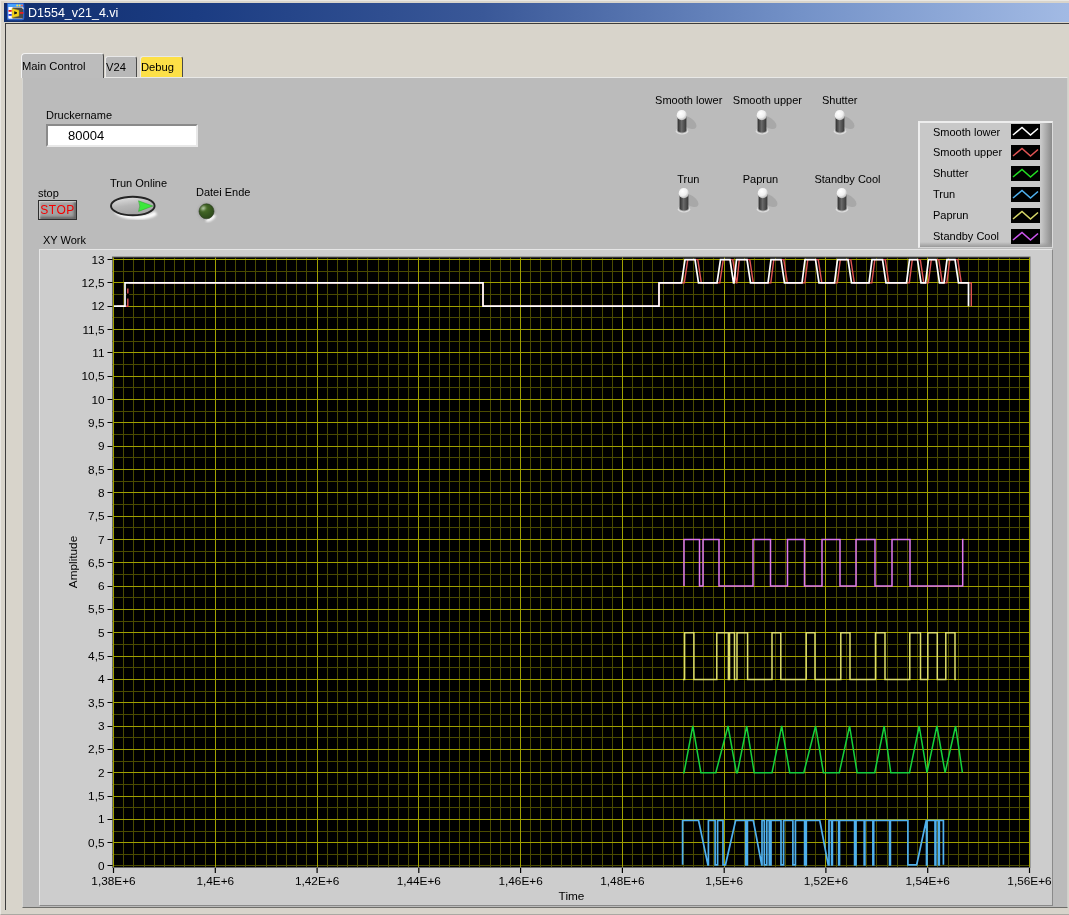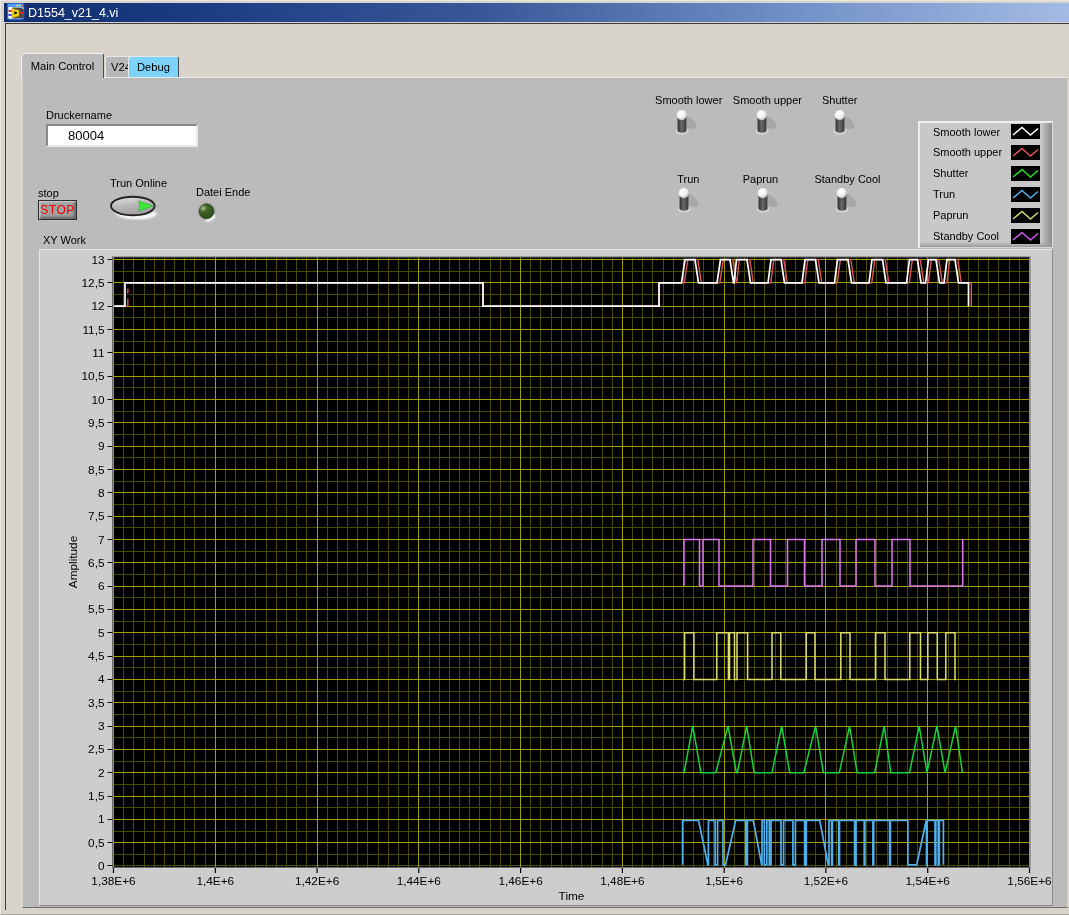--- a/index.html
+++ b/index.html
@@ -6,24 +6,24 @@
 body{font-family:"Liberation Sans",sans-serif;background:#d8d4cb;position:relative}
 .abs{position:absolute}
 .lbl{position:absolute;font-size:11px;color:#000;white-space:nowrap}
 .ctr{transform:translateX(-50%)}
 .sw{position:absolute;z-index:4}
 .lgi{z-index:6}
 #frame{left:0;top:0;width:1069px;height:915px;border-top:1px solid #e9e7e2;border-left:1px solid #e9e7e2;border-bottom:1px solid #aaa8a2}
 #titlebar{left:4px;top:3px;width:1065px;height:19px;background:linear-gradient(90deg,#112e6e 0%,#1b3c82 18%,#3a5898 45%,#7492c8 75%,#a2bae4 100%);color:#fff;font-weight:normal;font-size:13px}
 #client{left:5px;top:23px;width:1064px;height:887px;background:#d8d4cb;border-top:1px solid #3c3c3c;border-left:1px solid #3c3c3c}
 #page{left:22px;top:77px;width:1046px;height:831px;background:#bbbbbb;border-top:1px solid #e8e8e6;border-left:1px solid #d6d6d2;border-right:1px solid #d0d0cc;border-bottom:1px solid #6e6e6a}
-.tab{position:absolute;font-size:11.2px;color:#000;text-align:center}
+.tab{position:absolute;font-size:11.2px;color:#000;text-align:left}
 #tab1{left:21px;top:53px;width:83px;height:25px;background:#bcbcbc;border-top:1px solid #f2f2f2;border-left:1px solid #f2f2f2;border-right:1px solid #4a4a4a;border-radius:4px 3px 0 0;line-height:24px;z-index:3}
 #tab2{left:105px;top:56px;width:32px;height:21px;background:#b8b8b8;border-top:1px solid #e8e8e8;border-left:1px solid #e8e8e8;border-right:1px solid #4a4a4a;border-radius:3px 3px 0 0;line-height:20px;z-index:2}
-#tab3{left:128px;top:56px;width:51px;height:21px;background:#7dd3fc;border-top:1px solid #e8e8e8;border-left:1px solid #e8e8e8;border-right:1px solid #4a4a4a;border-radius:3px 3px 0 0;line-height:20px;z-index:2}
+#tab3{left:140px;top:56px;width:43px;height:21px;background:#fde047;border-top:1px solid #e8e8e8;border-left:1px solid #e8e8e8;border-right:1px solid #4a4a4a;border-radius:3px 3px 0 0;line-height:20px;z-index:2}
 #input{left:46px;top:124px;width:152px;height:23px;background:#fff;border-top:2px solid #8a8a8a;border-left:2px solid #8a8a8a;border-right:2px solid #e8e8e8;border-bottom:2px solid #e8e8e8;font-size:13px;line-height:19px;padding-left:20px}
 #stopbtn{left:38px;top:200px;width:39px;height:20px;background:#a2a2a2;border:1px solid #2e2e2e;box-shadow:inset 1px 1px 2px #d4d4d4,inset -2px -2px 3px #616161;color:#f50000;font-size:12px;letter-spacing:0.5px;text-align:center;line-height:18px}
 #graph{left:39px;top:249px;width:1014px;height:657px;background:#cdcdcd;border-top:1px solid #e6e6e6;border-left:1px solid #e6e6e6;border-right:1px solid #8a8a8a;border-bottom:1px solid #8a8a8a}
 #legend{left:918px;top:121px;width:135px;height:127px;background:#c8c8c8;border-top:2px solid #ededed;border-left:2px solid #ededed;border-right:1px solid #dcdcdc;border-bottom:1px solid #d4d4d4;z-index:5}
 #legend::before{content:"";position:absolute;right:0;top:0;width:11px;height:100%;background:linear-gradient(90deg,rgba(140,140,140,0),#8a8a8a)}
 #legend::after{content:"";position:absolute;left:0;bottom:0;height:5px;width:100%;background:linear-gradient(180deg,rgba(140,140,140,0),#9a9a9a)}
 </style></head>
 <body>
 <div class="abs" id="frame"></div>
 <div class="abs" id="titlebar">

